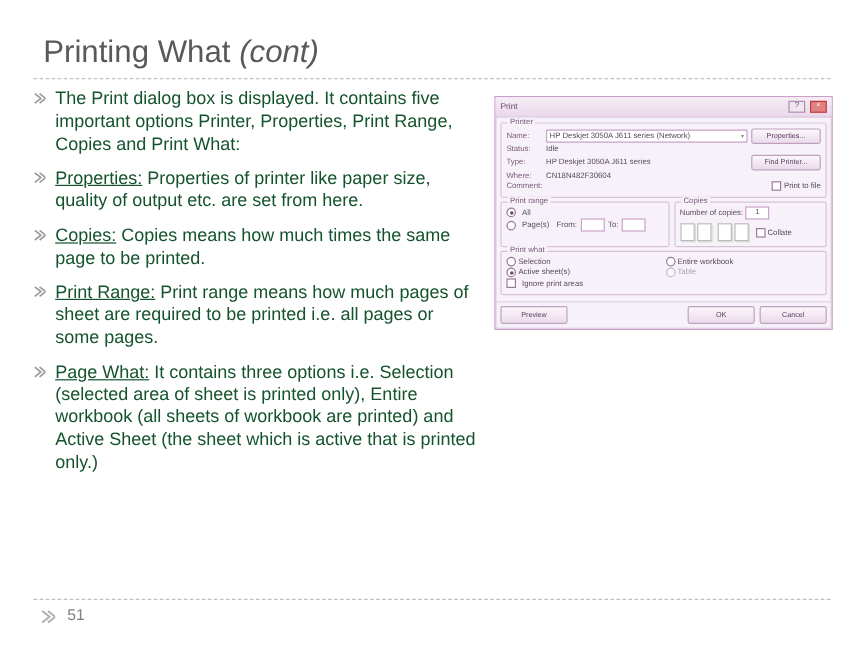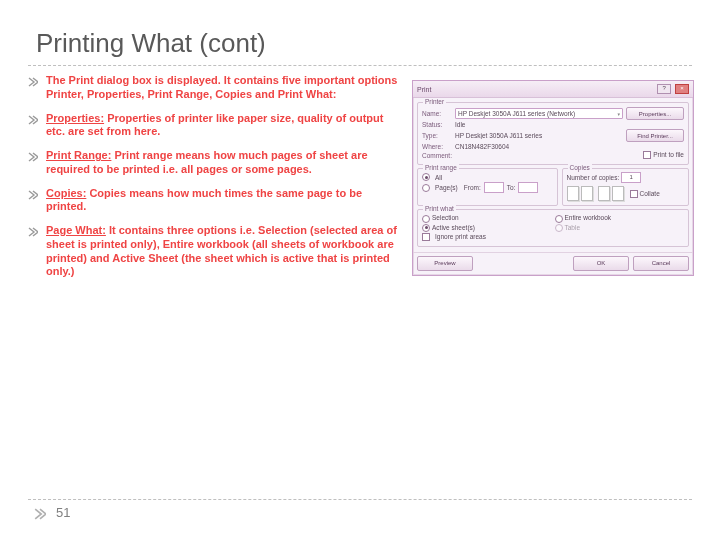--- a/index.html
+++ b/index.html
@@ -19,20 +19,21 @@
     box-sizing: border-box;
     padding: 24px 28px 20px 28px;
   }
   .title {
     font-size: 26px;
     font-weight: 400;
     color: #595959;
     margin: 4px 0 6px 8px;
   }
   .title .italic {
+    font-style: italic;
   }
   hr.dashed {
     border: none;
     border-top: 1.5px dashed #bfbfbf;
     margin: 4px 0 8px 0;
   }
   .content {
     display: flex;
     align-items: flex-start;
     gap: 14px;
@@ -41,24 +42,24 @@
     width: 370px;
   }
   .bullets {
     list-style: none;
     margin: 0;
     padding: 0;
   }
   .bullets > li {
     position: relative;
     padding: 0 0 10px 18px;
-    font-size: 11px;
+    font-size: 15px;
     line-height: 1.25;
-    font-weight: bold;
-    color: #ef4444;
+    font-weight: normal;
+    color: #14532d;
   }
   .bullets > li::before {
     content: "";
     position: absolute;
     left: 0;
     top: 4px;
     width: 8px;
     height: 8px;
   }
   .arrow-icon {
@@ -290,28 +291,28 @@
               <path d="M1 1 L6 5 L1 9" stroke="#9a9a9a" stroke-width="1.4" fill="none"></path>
               <path d="M5 1 L10 5 L5 9" stroke="#9a9a9a" stroke-width="1.4" fill="none"></path>
             </svg>
           <span class="lead">Properties:</span><span> Properties of printer like paper size, quality of output etc. are set from here.</span>
         </li>
         <li>
           <svg class="arrow-icon" viewBox="0 0 10 10">
               <path d="M1 1 L6 5 L1 9" stroke="#9a9a9a" stroke-width="1.4" fill="none"></path>
               <path d="M5 1 L10 5 L5 9" stroke="#9a9a9a" stroke-width="1.4" fill="none"></path>
             </svg>
-          <span class="lead">Print Range:</span><span> Print range means how much pages of sheet are required to be printed i.e. all pages or some pages.</span>
+          <span class="lead">Copies:</span><span> Copies means how much times the same page to be printed.</span>
         </li>
         <li>
           <svg class="arrow-icon" viewBox="0 0 10 10">
               <path d="M1 1 L6 5 L1 9" stroke="#9a9a9a" stroke-width="1.4" fill="none"></path>
               <path d="M5 1 L10 5 L5 9" stroke="#9a9a9a" stroke-width="1.4" fill="none"></path>
             </svg>
-          <span class="lead">Copies:</span><span> Copies means how much times the same page to be printed.</span>
+          <span class="lead">Print Range:</span><span> Print range means how much pages of sheet are required to be printed i.e. all pages or some pages.</span>
         </li>
         <li>
           <svg class="arrow-icon" viewBox="0 0 10 10">
               <path d="M1 1 L6 5 L1 9" stroke="#9a9a9a" stroke-width="1.4" fill="none"></path>
               <path d="M5 1 L10 5 L5 9" stroke="#9a9a9a" stroke-width="1.4" fill="none"></path>
             </svg>
           <span class="lead">Page What:</span><span> It contains three options i.e. Selection (selected area of sheet is printed only), Entire workbook (all sheets of workbook are printed) and Active Sheet (the sheet which is active that is printed only.)</span>
         </li>
       </ul>
     </div>

